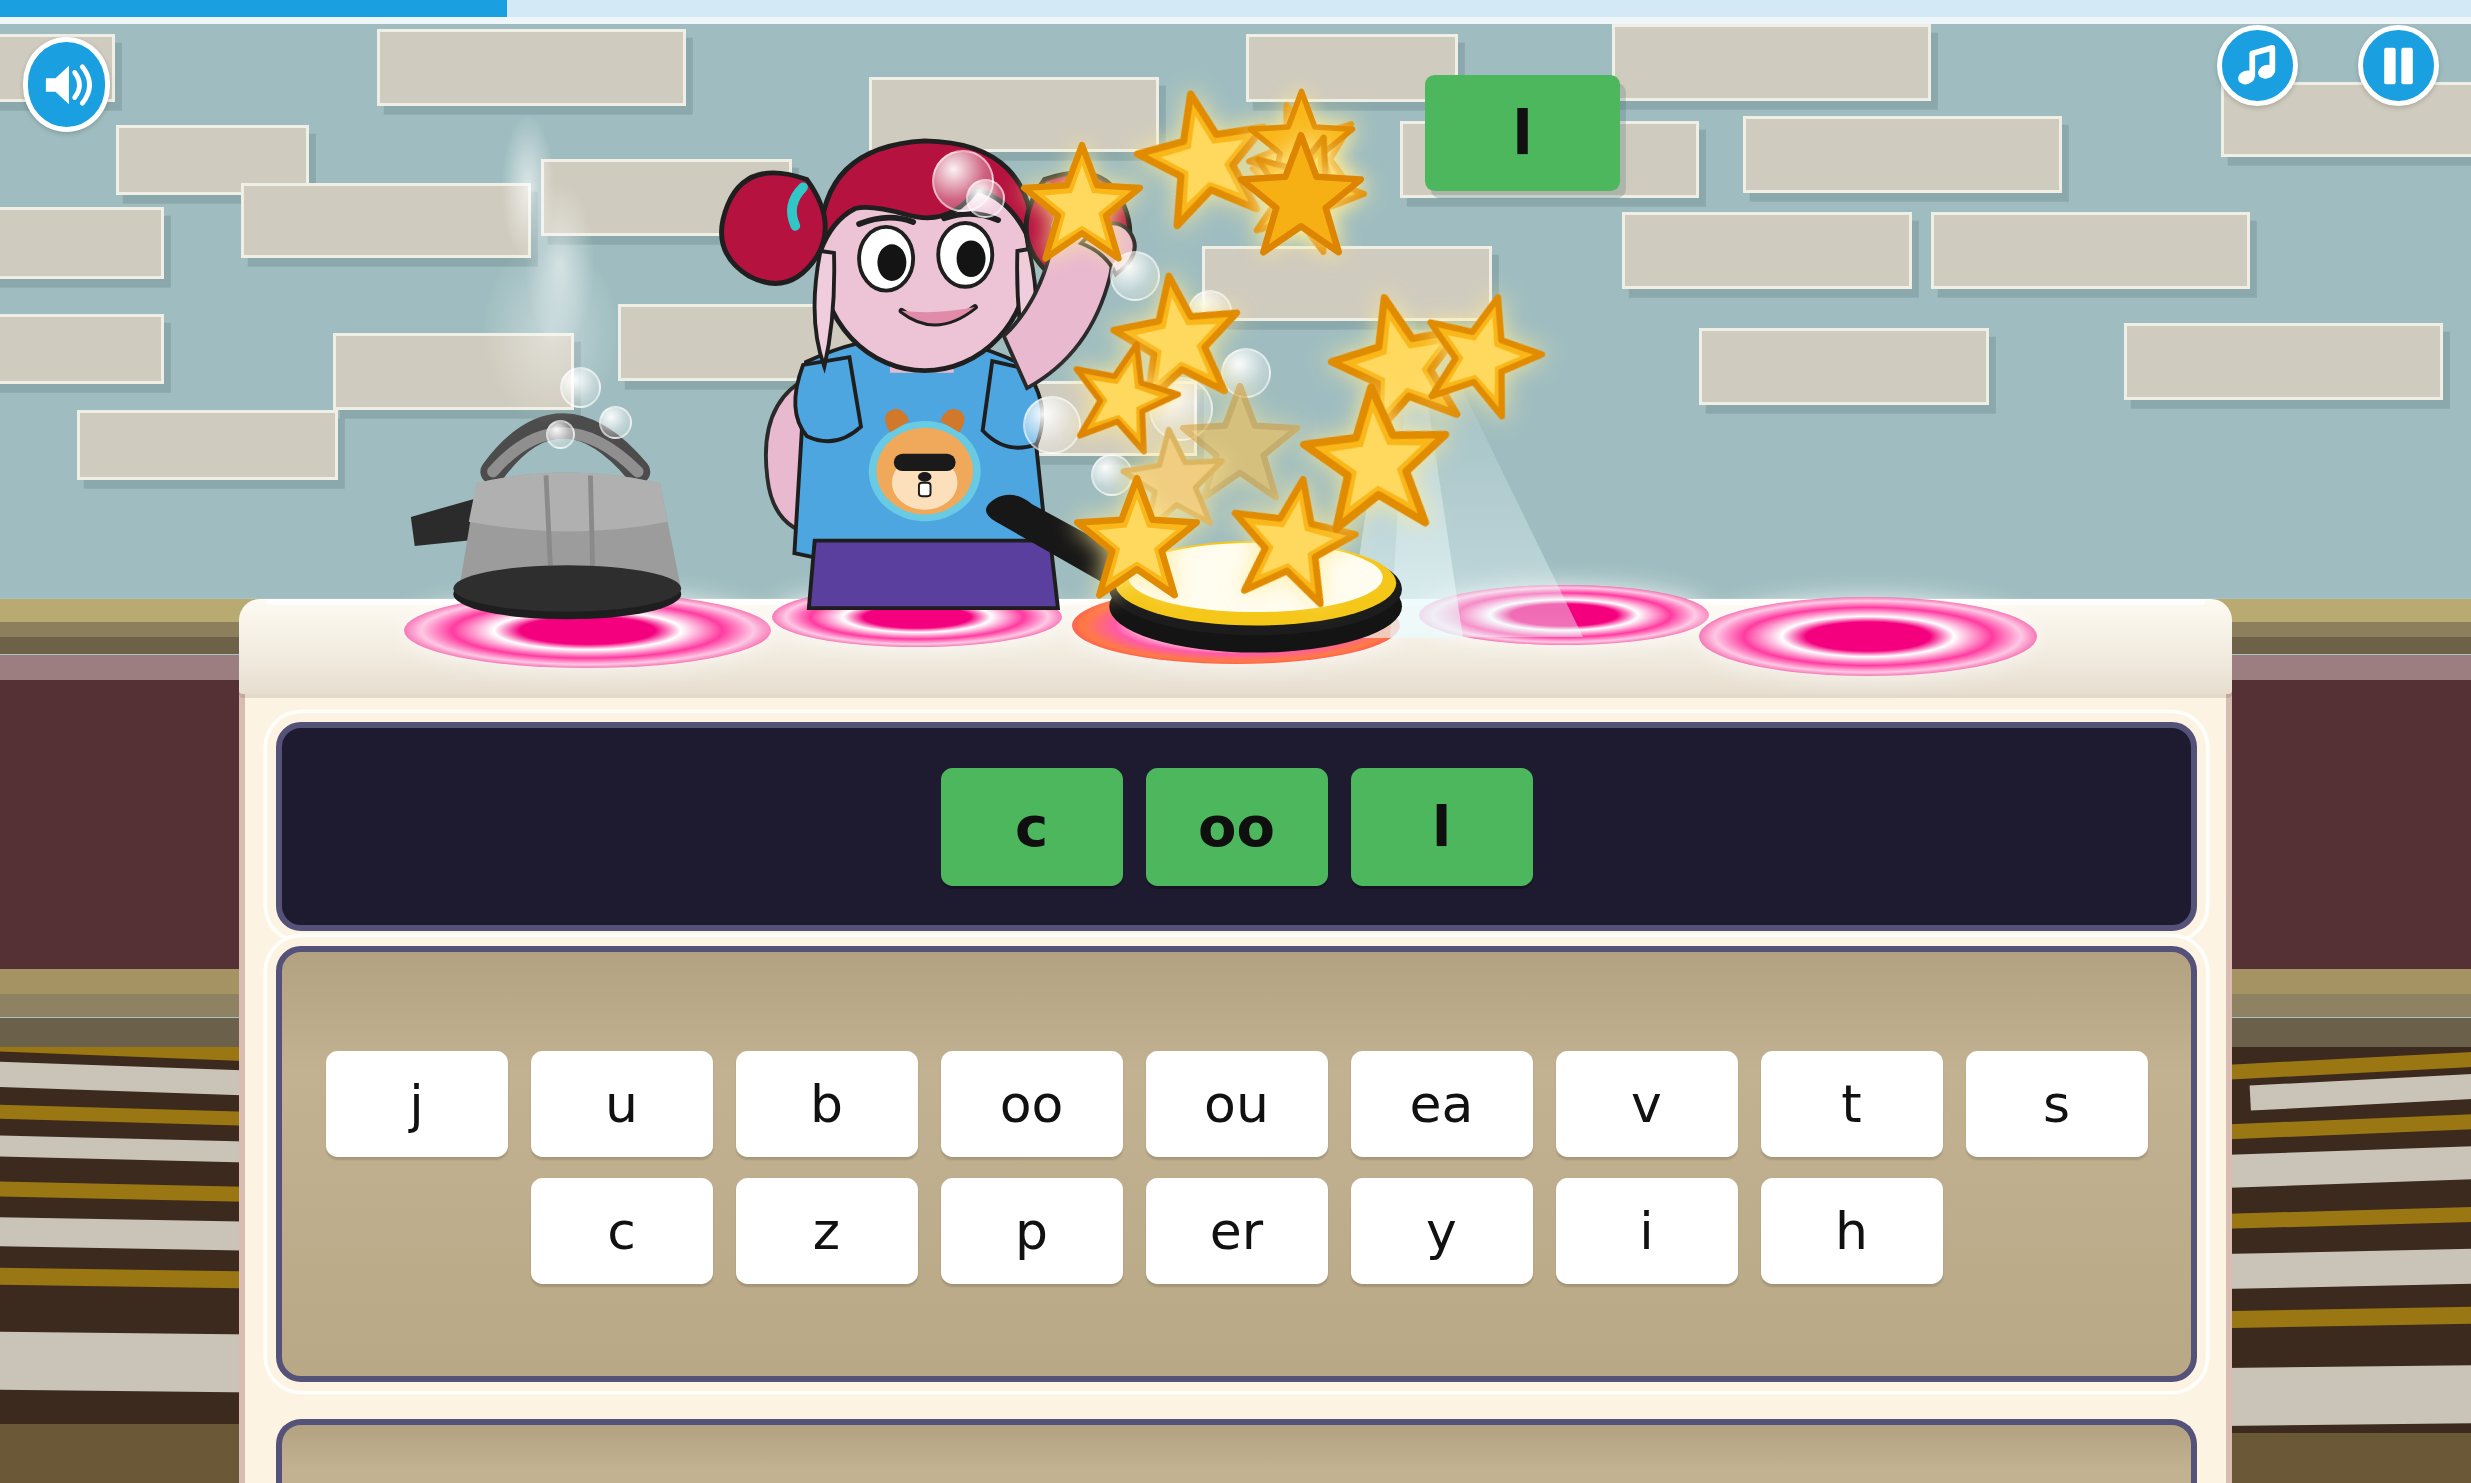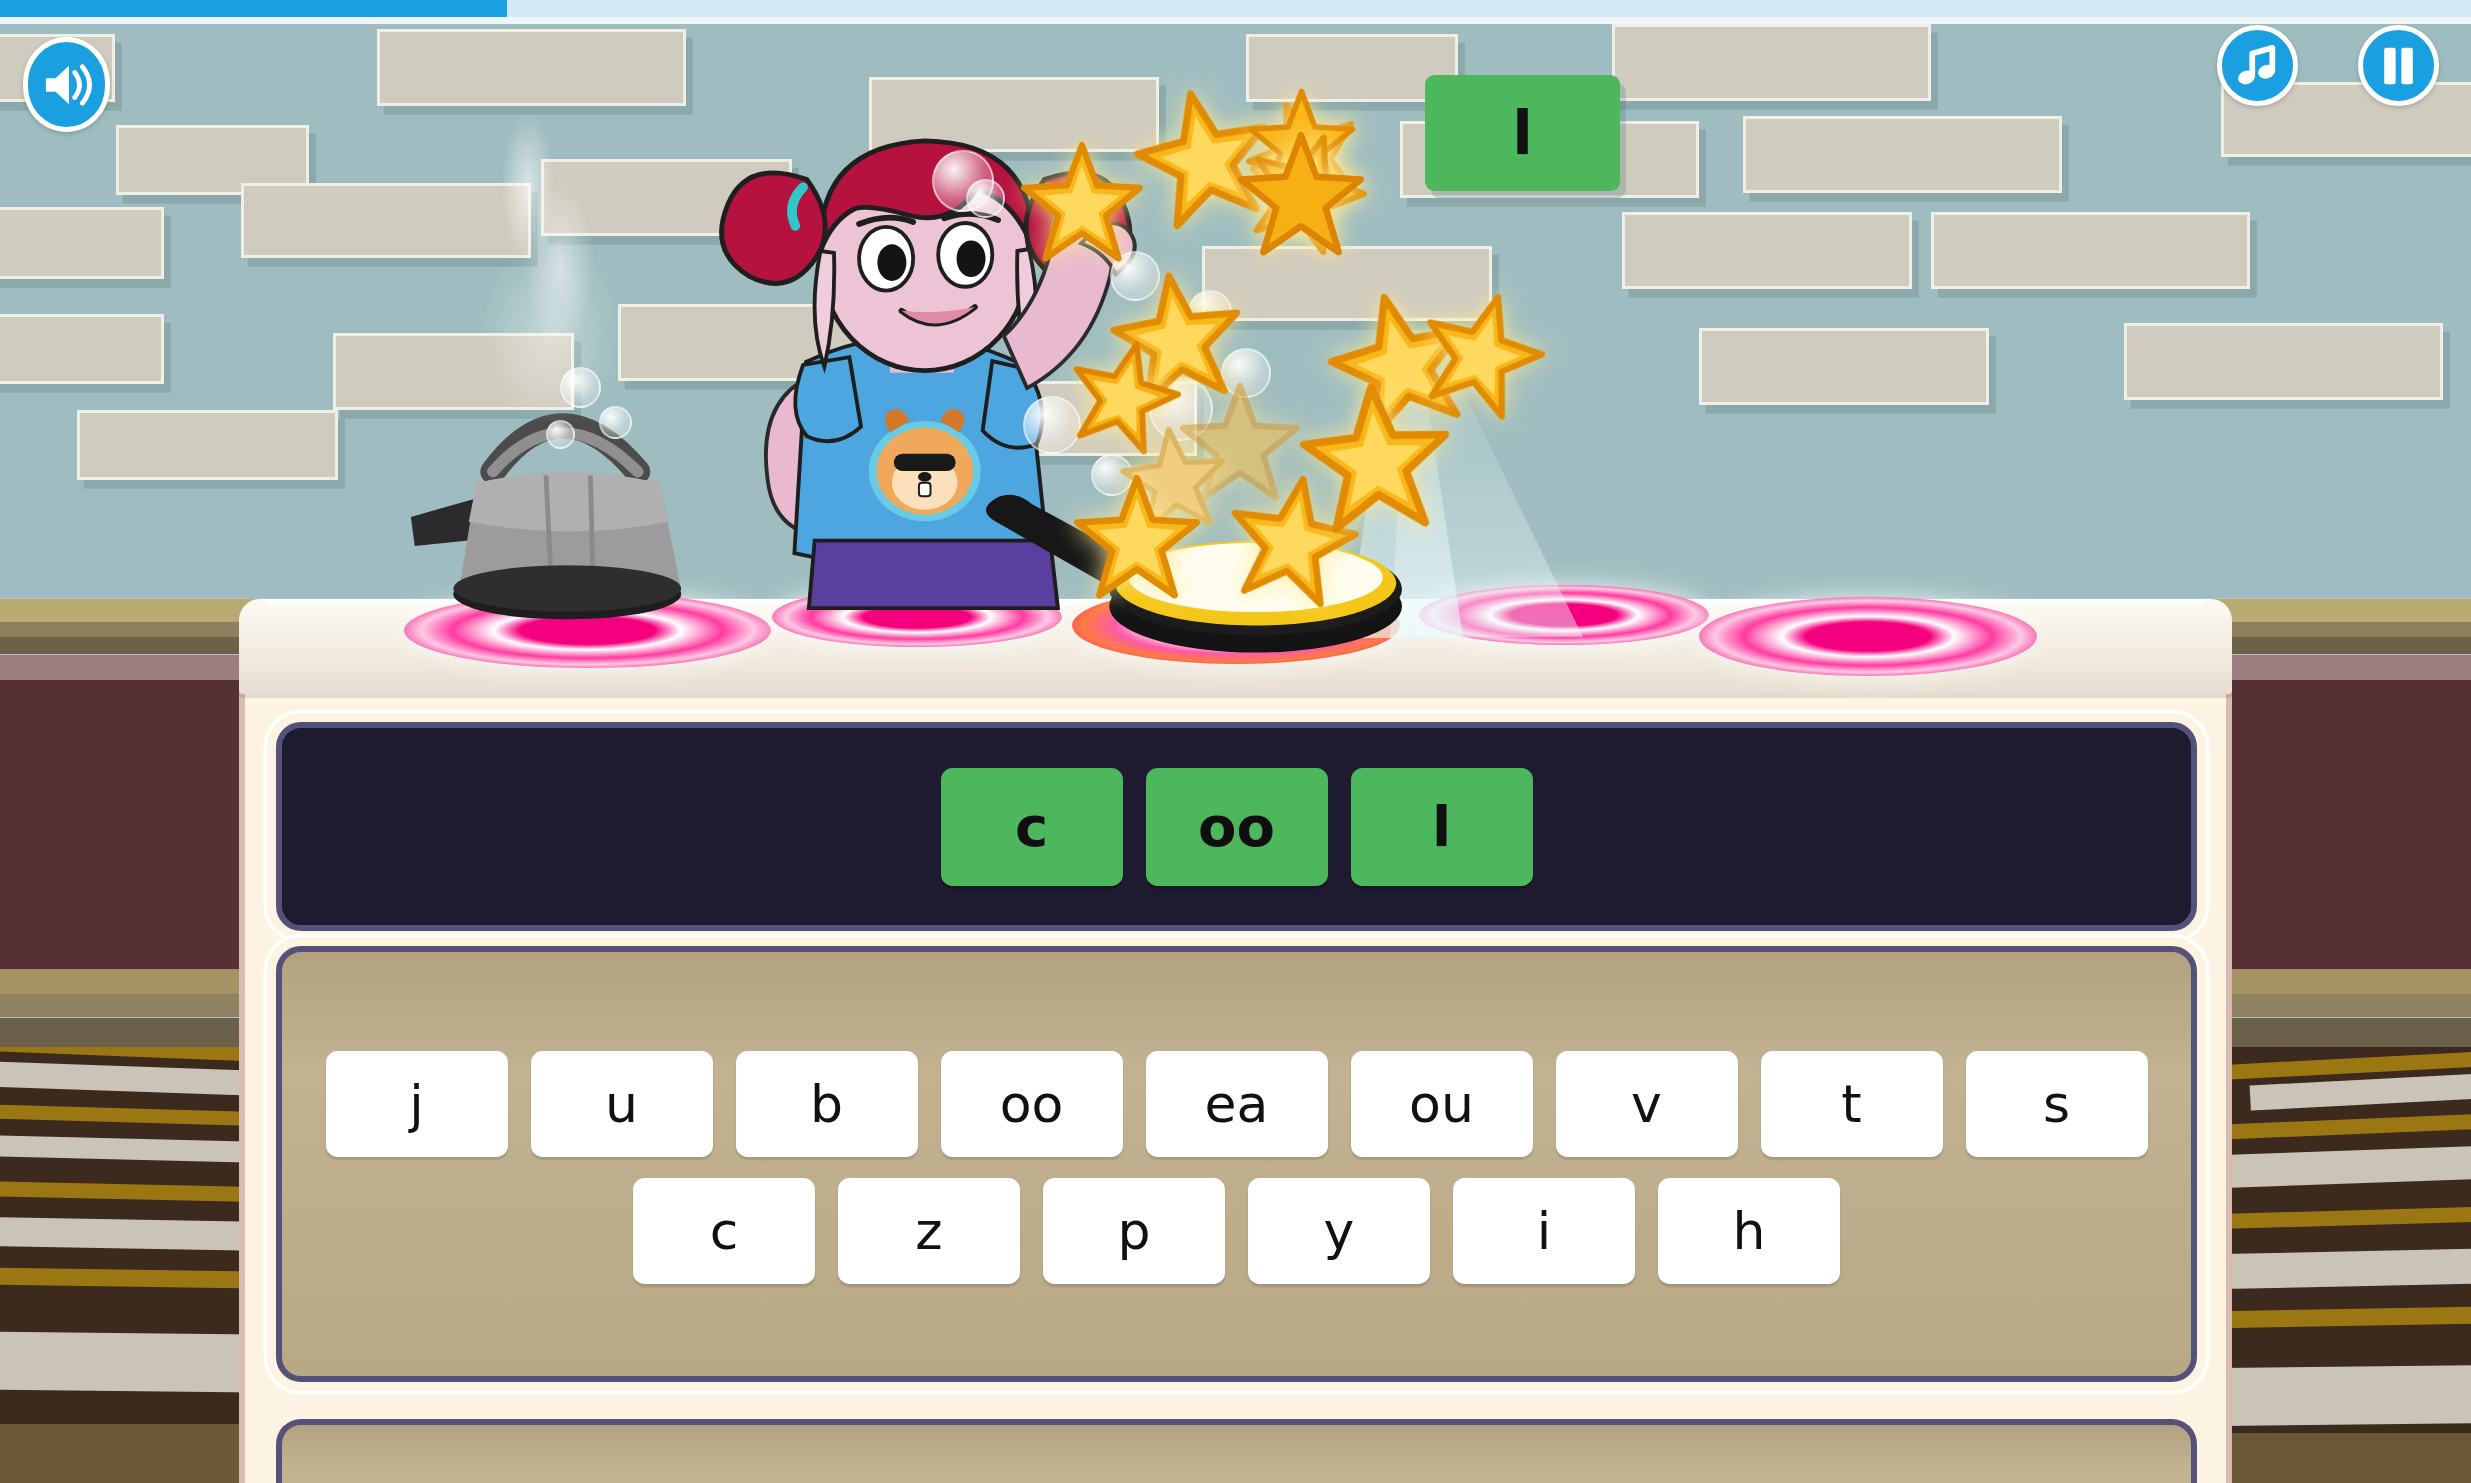--- a/index.html
+++ b/index.html
@@ -456,30 +456,31 @@
       <div class="answer-tile">oo</div>
       <div class="answer-tile">l</div>
     </div>
 
   <div class="keyboard-outer" id="keyboard">
       <div class="key-row">
         <div class="key">j</div>
         <div class="key">u</div>
         <div class="key">b</div>
         <div class="key">oo</div>
+        <div class="key">ou</div>
         <div class="key">ea</div>
-        <div class="key">ou</div>
         <div class="key">v</div>
         <div class="key">t</div>
         <div class="key">s</div>
       </div>
       <div class="key-row">
         <div class="key">c</div>
         <div class="key">z</div>
         <div class="key">p</div>
+        <div class="key">er</div>
         <div class="key">y</div>
         <div class="key">i</div>
         <div class="key">h</div>
       </div>
     </div>
 
   <div class="drawer"></div>
 
 </div>
 

